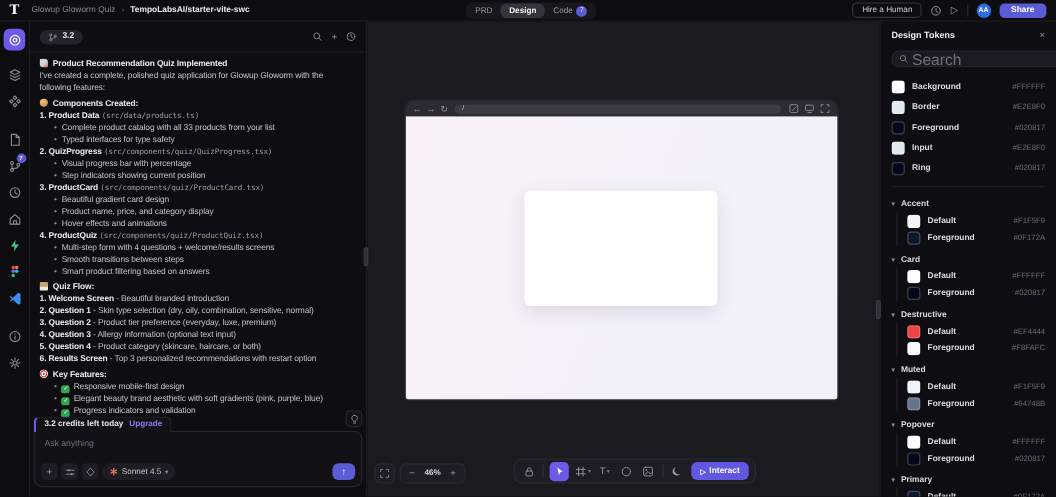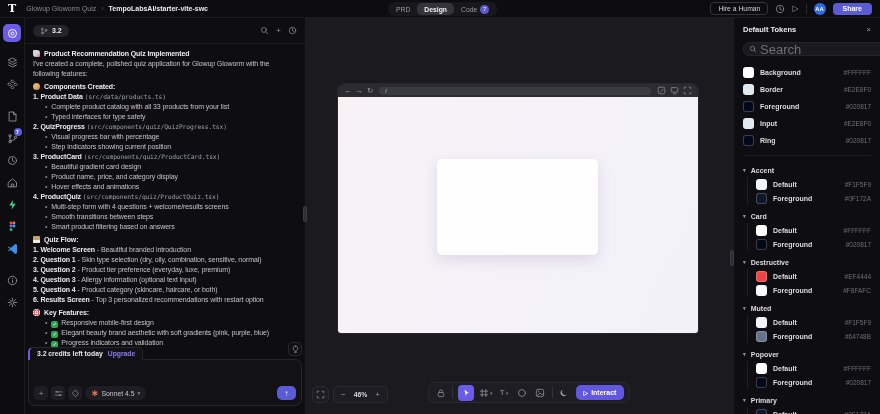--- a/index.html
+++ b/index.html
@@ -336,20 +336,21 @@
       </span>
       <span class="bulb-chip">
           <svg width="9" height="9" viewBox="0 0 11 11">
             <g class="si">
               <path d="M5.5 1.3a2.8 2.8 0 0 1 1.5 5.2c-.4.3-.5.8-.5 1.3H4.5c0-.5-.1-1-.5-1.3A2.8 2.8 0 0 1 5.5 1.3Z"></path>
               <path d="M4.5 9.3h2"></path>
             </g>
           </svg>
         </span>
       <div class="input-box">
+        <input class="ask" placeholder="Ask anything" style="">
         <div class="in-row">
           <span class="chip">+</span>
           <span class="chip">
               <svg width="9" height="9" viewBox="0 0 11 11">
                 <g class="si">
                   <path d="M1.5 3.5h8M1.5 7.5h8"></path>
                 </g>
                 <circle cx="4" cy="3.5" r="1.1" fill="#8e8e96"></circle>
                 <circle cx="7" cy="7.5" r="1.1" fill="#8e8e96"></circle>
               </svg>
@@ -474,21 +475,21 @@
         </span>
       <span class="interact">
         <span class="play-g">▷</span>
         <span>Interact</span>
       </span>
     </div>
   </div>
 
   <div class="tokens">
     <div class="tk-head">
-      <span>Default Tokens</span>
+      <span>Design Tokens</span>
       <span class="tk-close">×</span>
     </div>
     <div class="tk-search">
       <span class="search-box">
         <svg width="8" height="8" viewBox="0 0 11 11">
             <g class="si">
               <circle cx="4.8" cy="4.8" r="3"></circle>
               <path d="M7 7l2.5 2.5"></path>
             </g>
           </svg>

